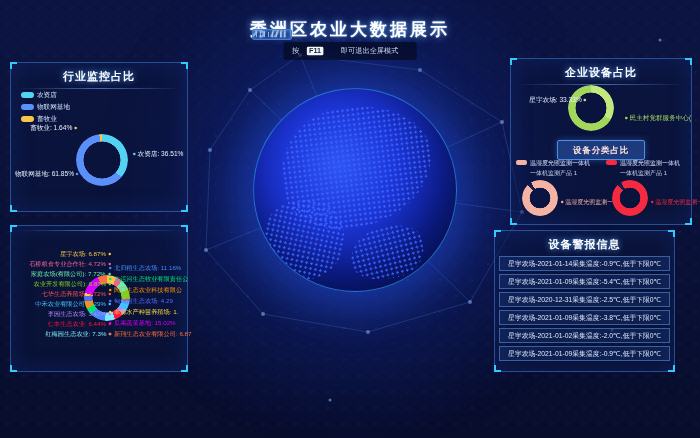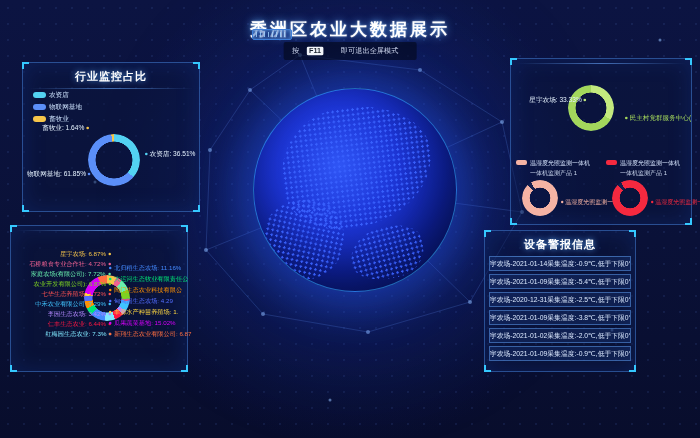--- a/index.html
+++ b/index.html
@@ -57,21 +57,21 @@
 
   .donut { position:absolute; border-radius:50%;
     -webkit-mask: radial-gradient(closest-side, transparent var(--hole,62%), #000 calc(var(--hole,62%) + 0.5px));
             mask: radial-gradient(closest-side, transparent var(--hole,62%), #000 calc(var(--hole,62%) + 0.5px));
     filter: drop-shadow(0 0 3px rgba(90,180,255,.45)); }
 
   .sm { font-size:10px; white-space:nowrap; }
   .dt { display:inline-block; width:4px; height:4px; border-radius:50%; vertical-align:middle; margin:0 3px; }
 
   
-  .p-industry { left:22px; top:62px; width:178px; height:150px; }
+  .p-industry { left:10px; top:62px; width:178px; height:150px; }
   .legend { position:absolute; left:10px; top:27px; display:flex; flex-direction:column; gap:3px; }
   .lg-row { display:flex; align-items:center; height:9px; }
   .sw { width:13px; height:6px; border-radius:3px; margin-right:3px; }
   .lg-t { transform:scale(.66); transform-origin:left center; color:#cfe4ff; }
   .d-industry { left:65px; top:71px; width:52px; height:52px; --hole:70%; }
   .cl { position:absolute; white-space:nowrap; color:#e6f3ff; font-size:10px; }
   .il-1 { right:108px; top:58px; transform:scale(.66); transform-origin:right center; }
   .il-2 { left:120px; top:84px; transform:scale(.66); transform-origin:left center; }
   .il-3 { left:4px; top:104px; transform:scale(.66); transform-origin:left center; }
 
@@ -103,21 +103,21 @@
   .dc-lg { display:flex; align-items:center; height:9px; }
   .dc-sw { width:11px; height:5px; border-radius:2px; margin-right:3px; flex:none; }
   .dc-lt { transform:scale(.6); transform-origin:left center; color:#d8e6ff; }
   .dc-sub { height:9px; margin-left:14px; color:#cdd9f0; font-size:10px; transform:scale(.6); transform-origin:left center; white-space:nowrap; }
   .dc-donut { left:6px; top:22px; width:36px; height:36px; --hole:56%; filter:none; }
   .dc-callout { position:absolute; left:45px; top:37px; font-size:10px; transform:scale(.6); transform-origin:left center; white-space:nowrap; }
   .dc-callout::before { content:""; display:inline-block; width:4px; height:4px; border-radius:50%;
     background:currentColor; margin-right:3px; vertical-align:middle; }
 
   
-  .p-alarm { left:484px; top:230px; width:152px; height:142px; }
+  .p-alarm { left:494px; top:230px; width:181px; height:142px; }
   .alarm-list { position:absolute; top:25px; left:4px; right:4px; display:flex; flex-direction:column; gap:3px; }
   .alarm-row { height:15px; border:1px solid rgba(90,150,230,.55); background:rgba(25,55,120,.38);
     display:flex; align-items:center; justify-content:center; overflow:hidden; }
   .alarm-row span { color:#dbe9ff; font-size:10px; transform:scale(.68); transform-origin:center; white-space:nowrap; }
 </style>
 </head>
 <body>
 
 <div class="stage">
   <div class="bgdots"></div>
@@ -217,25 +217,27 @@
       <span class="ent-row" style="color: rgb(213, 0, 249);">瓜果蔬菜基地: 15.02%</span>
       <span class="ent-row" style="color: rgb(255, 110, 64);">新翔生态农业有限公司: 6.87</span>
     </div>
   </section>
 
   <section class="panel p-right-top">
     <i class="c tl"></i>
       <i class="c tr"></i>
       <i class="c bl"></i>
       <i class="c br"></i>
+    <h2>企业设备占比</h2>
     <div class="divider"></div>
     <div class="donut d-equipment" style="background: conic-gradient(rgb(195, 233, 126) 0deg, rgb(195, 233, 126) 119.988deg, rgb(163, 215, 92) 119.988deg, rgb(163, 215, 92) 360deg);"></div>
     <span class="cl eq-l"><span>星宇农场: 33.33%</span><span class="dt" style="background: rgb(195, 233, 126);"></span></span>
     <span class="cl eq-r" style="color: rgb(163, 215, 92);"><span class="dt" style="background: rgb(163, 215, 92);"></span><span>民主村党群服务中心(</span></span>
 
+    <div class="chip"><span>设备分类占比</span></div>
 
     <div class="dc-group dc-left">
       <div class="dc-lg">
         <span class="dc-sw" style="background: rgb(245, 179, 164);"></span>
         <span class="dc-lt sm">温湿度光照监测一体机</span>
       </div>
       <div class="dc-sub">一体机监测产品 1</div>
       <div class="donut dc-donut" style="background: conic-gradient(from 330deg, rgb(245, 179, 164) 0deg, rgb(245, 179, 164) 345.6deg, rgb(19, 32, 79) 345.6deg, rgb(19, 32, 79) 360deg);"></div>
       <span class="dc-callout" style="color: rgb(245, 179, 164);">温湿度光照监测一…</span>
     </div>

